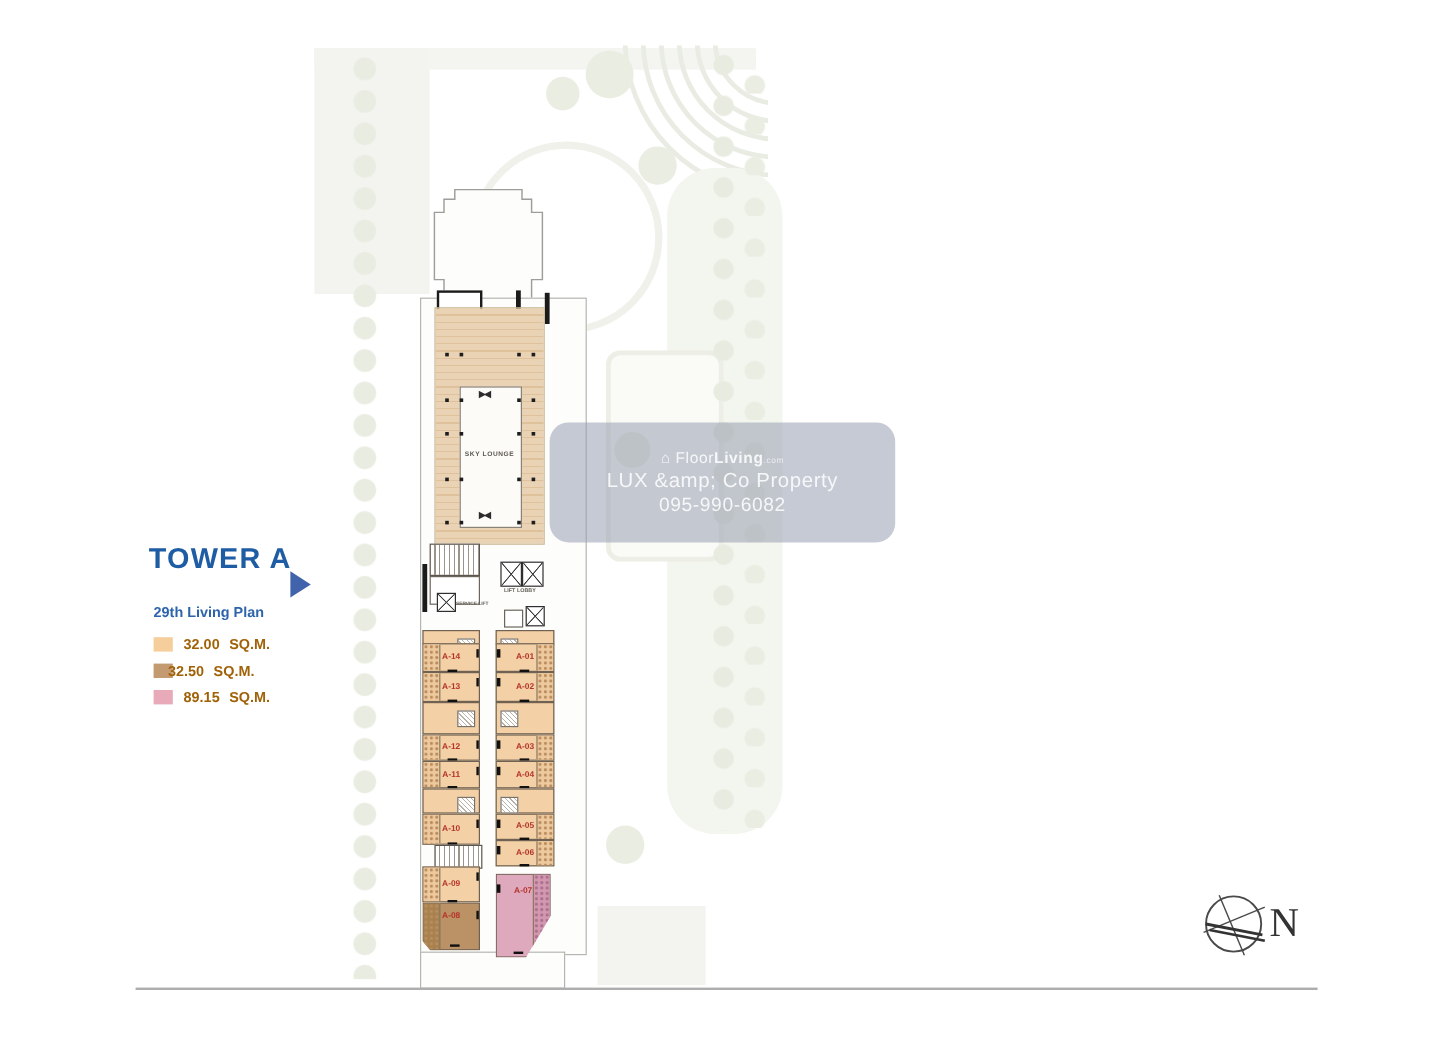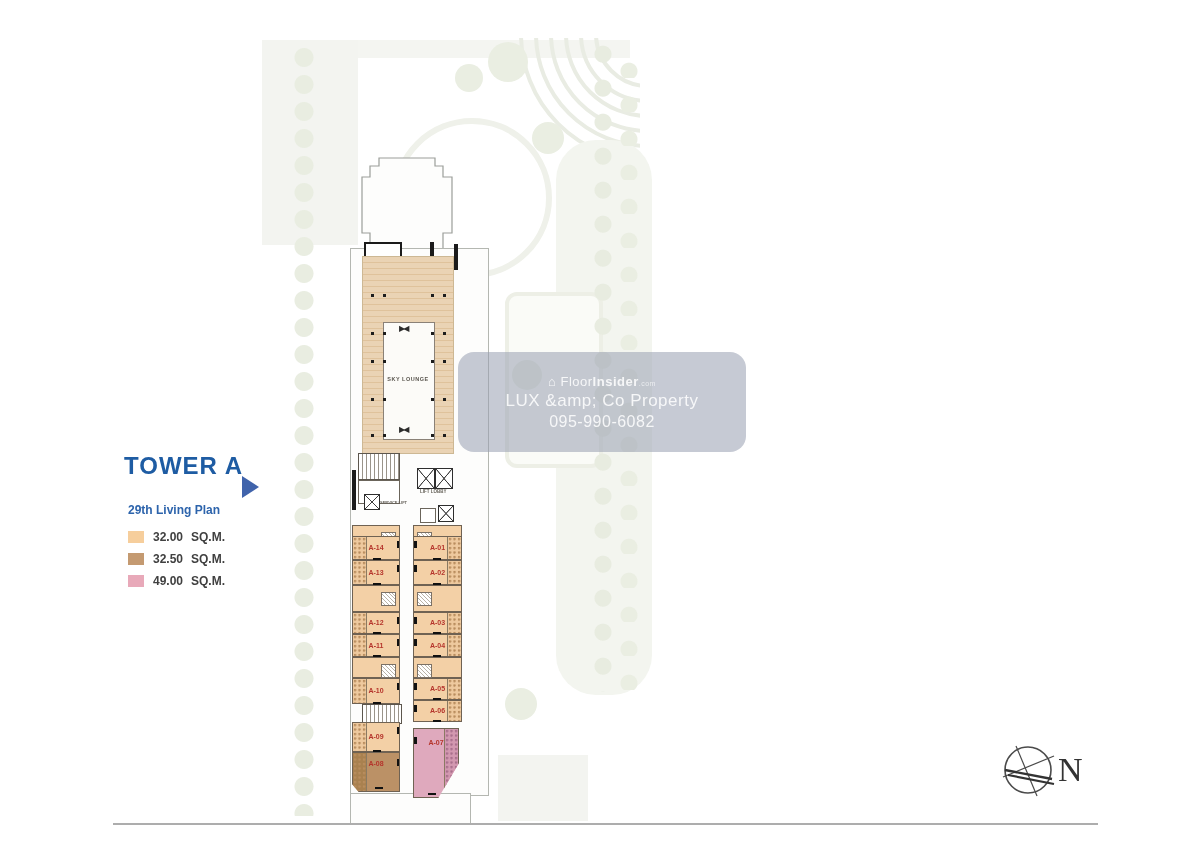--- a/index.html
+++ b/index.html
@@ -61,21 +61,21 @@
                 background-image:repeating-linear-gradient(45deg,rgba(0,0,0,0) 0 2px,#b9b2a6 2px 2.7px);}
   .util.left::before{right:3px;}
   .util.right::before{left:3px;}
 
   
   .legend-title{color:#1e5ca3;font-size:24px;font-weight:bold;letter-spacing:1px;}
   .legend-tri{width:0;height:0;border-top:11px solid rgba(0,0,0,0);border-bottom:11px solid rgba(0,0,0,0);
               border-left:17px solid #4063ab;}
   .legend-sub{color:#2d64ac;font-size:12px;font-weight:bold;}
   .legend-swatch{width:16px;height:12px;}
-  .legend-text{color:#404040;font-size:12px;font-weight:bold;}
+  .legend-text{color:#a16207;font-size:12px;font-weight:bold;}
   .legend-area{display:inline-block;width:38px;}
 
   
   .wm{background:rgba(151,158,177,0.55);border-radius:16px;color:rgba(255,255,255,0.85);
       display:flex;flex-direction:column;align-items:center;justify-content:center;gap:2px;}
   .wm .brand{font-size:13px;letter-spacing:.5px;}
   .wm .brand b{font-weight:bold;}
   .wm .tld{font-size:7px;opacity:.8;}
   .wm .l2{font-size:17px;letter-spacing:.5px;}
   .wm .l3{font-size:16px;letter-spacing:.5px;}
@@ -256,39 +256,39 @@
   </div>
   <div class="abs unit right u49" style="left:413px;top:728px;width:46px;height:70px;clip-path:polygon(0 0,100% 0,100% 50%,55% 100%,0 100%);">
     <i class="bal"></i>
     <span class="ulab" style="top:20%;">A-07</span>
     <i class="door-v" style="left:0;top:8px;"></i>
     <i class="door-h" style="left:14px;bottom:2px;"></i>
   </div>
 
   <div class="abs wm" style="left:458px;top:352px;width:288px;height:100px;z-index:8;">
     <div class="brand">
-      <span class="house">⌂</span><span>Floor</span><b>Insider</b><span class="tld">.com</span>
+      <span class="house">⌂</span><span>Floor</span><b>Living</b><span class="tld">.com</span>
     </div>
     <div class="l2">LUX &amp;amp; Co Property</div>
     <div class="l3">095-990-6082</div>
   </div>
 
   <div>
     <div class="abs legend-title" style="left:124px;top:452px;">TOWER A</div>
     <div class="abs legend-tri" style="left:242px;top:476px;"></div>
     <div class="abs legend-sub" style="left:128px;top:503px;">29th Living Plan</div>
 
     <div class="abs legend-swatch" style="left: 128px; top: 531px; background: rgb(246, 206, 156);"></div>
     <div class="abs legend-text" style="left:153px;top:530px;"><span class="legend-area">32.00</span><span>SQ.M.</span></div>
 
     <div class="abs legend-swatch" style="left: 128px; top: 553px; background: rgb(196, 154, 113);"></div>
-    <div class="abs legend-text" style="left:153px;top:552px;"><span class="legend-area">32.50</span><span>SQ.M.</span></div>
+    <div class="abs legend-text" style="left:140px;top:552px;"><span class="legend-area">32.50</span><span>SQ.M.</span></div>
 
     <div class="abs legend-swatch" style="left: 128px; top: 575px; background: rgb(232, 169, 185);"></div>
-    <div class="abs legend-text" style="left:153px;top:574px;"><span class="legend-area">49.00</span><span>SQ.M.</span></div>
+    <div class="abs legend-text" style="left:153px;top:574px;"><span class="legend-area">89.15</span><span>SQ.M.</span></div>
   </div>
 
   <svg class="abs" style="left:999px;top:740px;" width="62" height="62">
     <circle cx="29" cy="30" r="23" fill="none" stroke="#4a4a4a" stroke-width="1.6"></circle>
     <line x1="4" y1="37" x2="55" y2="16" stroke="#4a4a4a" stroke-width="1.2"></line>
     <line x1="17" y1="6" x2="38" y2="56" stroke="#4a4a4a" stroke-width="1.2"></line>
     <line x1="6" y1="30" x2="53" y2="39" stroke="#333333" stroke-width="2.4"></line>
     <line x1="9" y1="35" x2="55" y2="44" stroke="#333333" stroke-width="2.2"></line>
   </svg>
   <div class="abs north" style="left:1058px;top:751px;">N</div>

